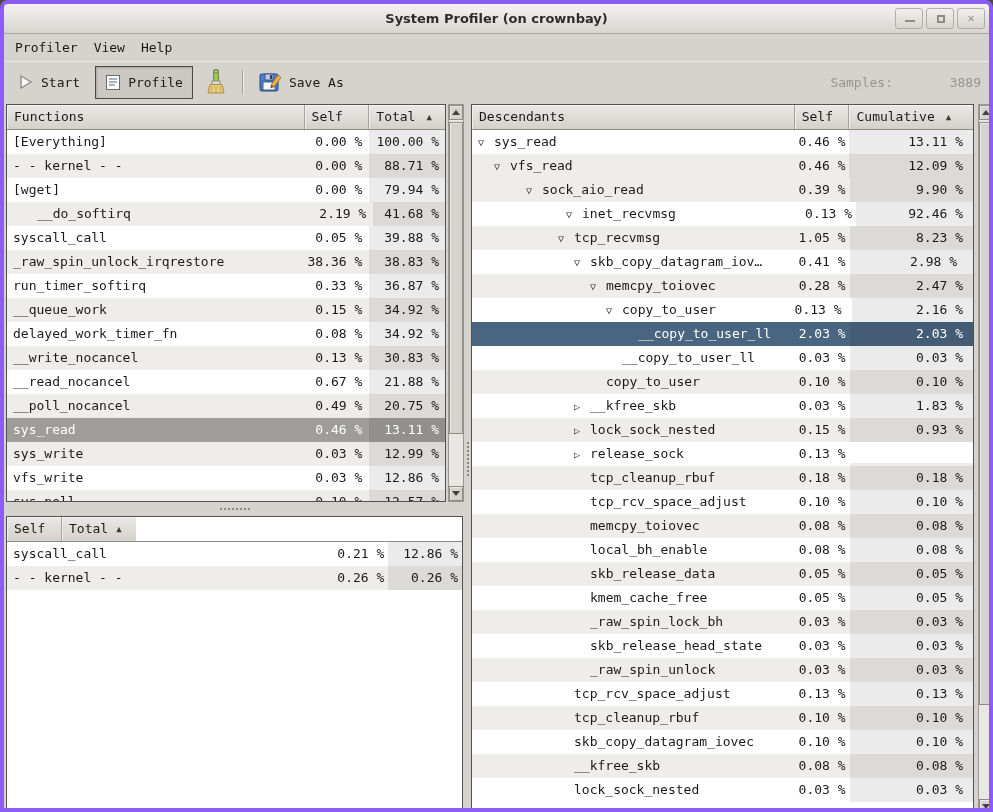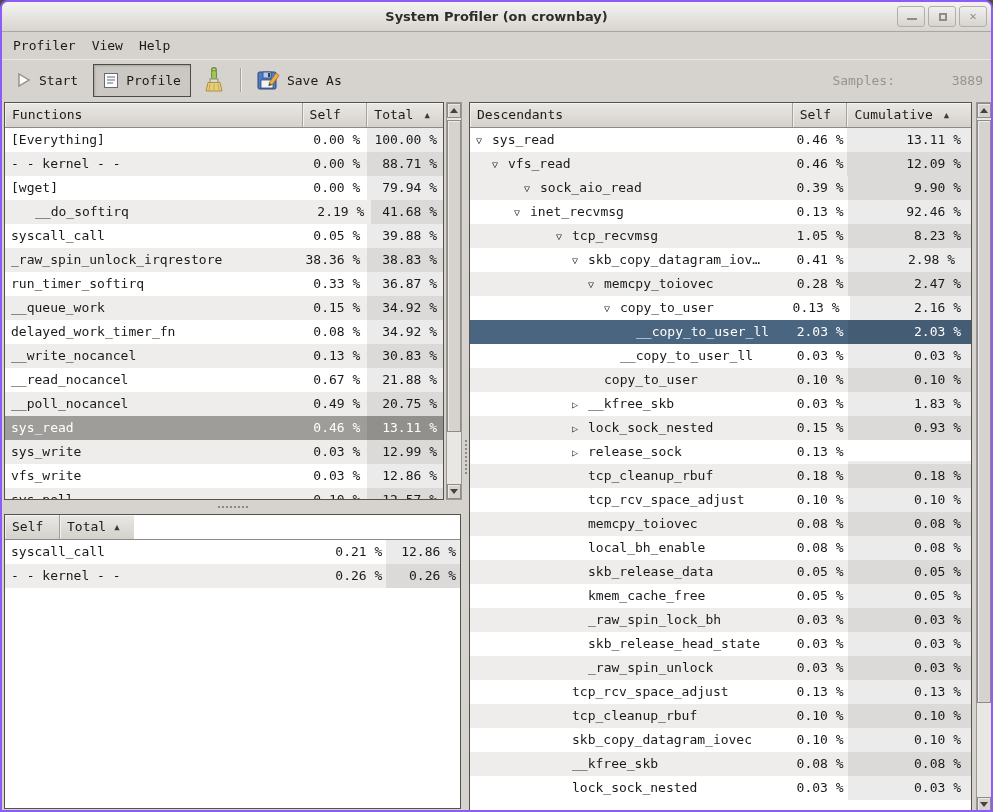--- a/index.html
+++ b/index.html
@@ -1,20 +1,20 @@
 <!DOCTYPE html>
 <html><head>
 <meta charset="utf-8">
 <style>
   * { margin:0; padding:0; box-sizing:border-box; }
   html,body { width:993px; height:812px; }
   body { background:#4e4b46; font-family:"DejaVu Sans Mono", monospace; font-size:13px; color:#1b1a18; position:relative; overflow:hidden; }
 
   .window { position:absolute; left:0; top:0; width:993px; height:812px;
-            background:#d6d2ce; border:2px solid #8b5cf6; border-radius:8px 8px 0 0; overflow:hidden; }
+            background:#d6d2ce; border:4px solid #8b5cf6; border-radius:8px 8px 0 0; overflow:hidden; }
 
   
   .titlebar { position:absolute; left:0; top:0; right:0; height:30px;
               background:linear-gradient(#f4f3f1, #d8d5d0); border-bottom:1px solid #aaa7a2; }
   .title { position:absolute; left:0; right:0; top:0; line-height:29px; text-align:center;
            font-family:"DejaVu Sans", sans-serif; font-weight:bold; font-size:13px; color:#2e2c29; }
   .winbtns { position:absolute; right:4px; top:4px; display:flex; gap:3px; }
   .winbtn { width:28px; height:21px; background:linear-gradient(#f1f0ee,#d7d4cf);
             border:1px solid #b1aea9; border-radius:3px; position:relative; }
   .glyph-min { position:absolute; left:9px; bottom:6px; width:10px; height:2px; background:#8f8c88; }
@@ -312,21 +312,21 @@
           <div class="cell name" style="width: 324px; padding-left: 22px;"><span class="expander">▽</span><span>vfs_read</span></div>
           <div class="cell num" style="width: 55px; padding-right: 4px;">0.46 %</div>
           <div class="cell num sorted" style="width: 124px; padding-right: 10px;">12.09 %</div>
         </div>
         <div class="trow odd">
           <div class="cell name" style="width: 324px; padding-left: 54px;"><span class="expander">▽</span><span>sock_aio_read</span></div>
           <div class="cell num" style="width: 55px; padding-right: 4px;">0.39 %</div>
           <div class="cell num sorted" style="width: 124px; padding-right: 10px;">9.90 %</div>
         </div>
         <div class="trow even">
-          <div class="cell name" style="width: 324px; padding-left: 44px;"><span class="expander">▽</span><span>inet_recvmsg</span></div>
+          <div class="cell name" style="width: 324px; padding-left: 70px; margin-left: 24px;"><span class="expander">▽</span><span>inet_recvmsg</span></div>
           <div class="cell num" style="width: 55px; padding-right: 4px;">0.13 %</div>
           <div class="cell num sorted" style="width: 124px; padding-right: 10px;">92.46 %</div>
         </div>
         <div class="trow odd">
           <div class="cell name" style="width: 324px; padding-left: 86px;"><span class="expander">▽</span><span>tcp_recvmsg</span></div>
           <div class="cell num" style="width: 55px; padding-right: 4px;">1.05 %</div>
           <div class="cell num sorted" style="width: 124px; padding-right: 10px;">8.23 %</div>
         </div>
         <div class="trow even">
           <div class="cell name" style="width: 324px; padding-left: 102px;"><span class="expander">▽</span><span>skb_copy_datagram_iov…</span></div>

